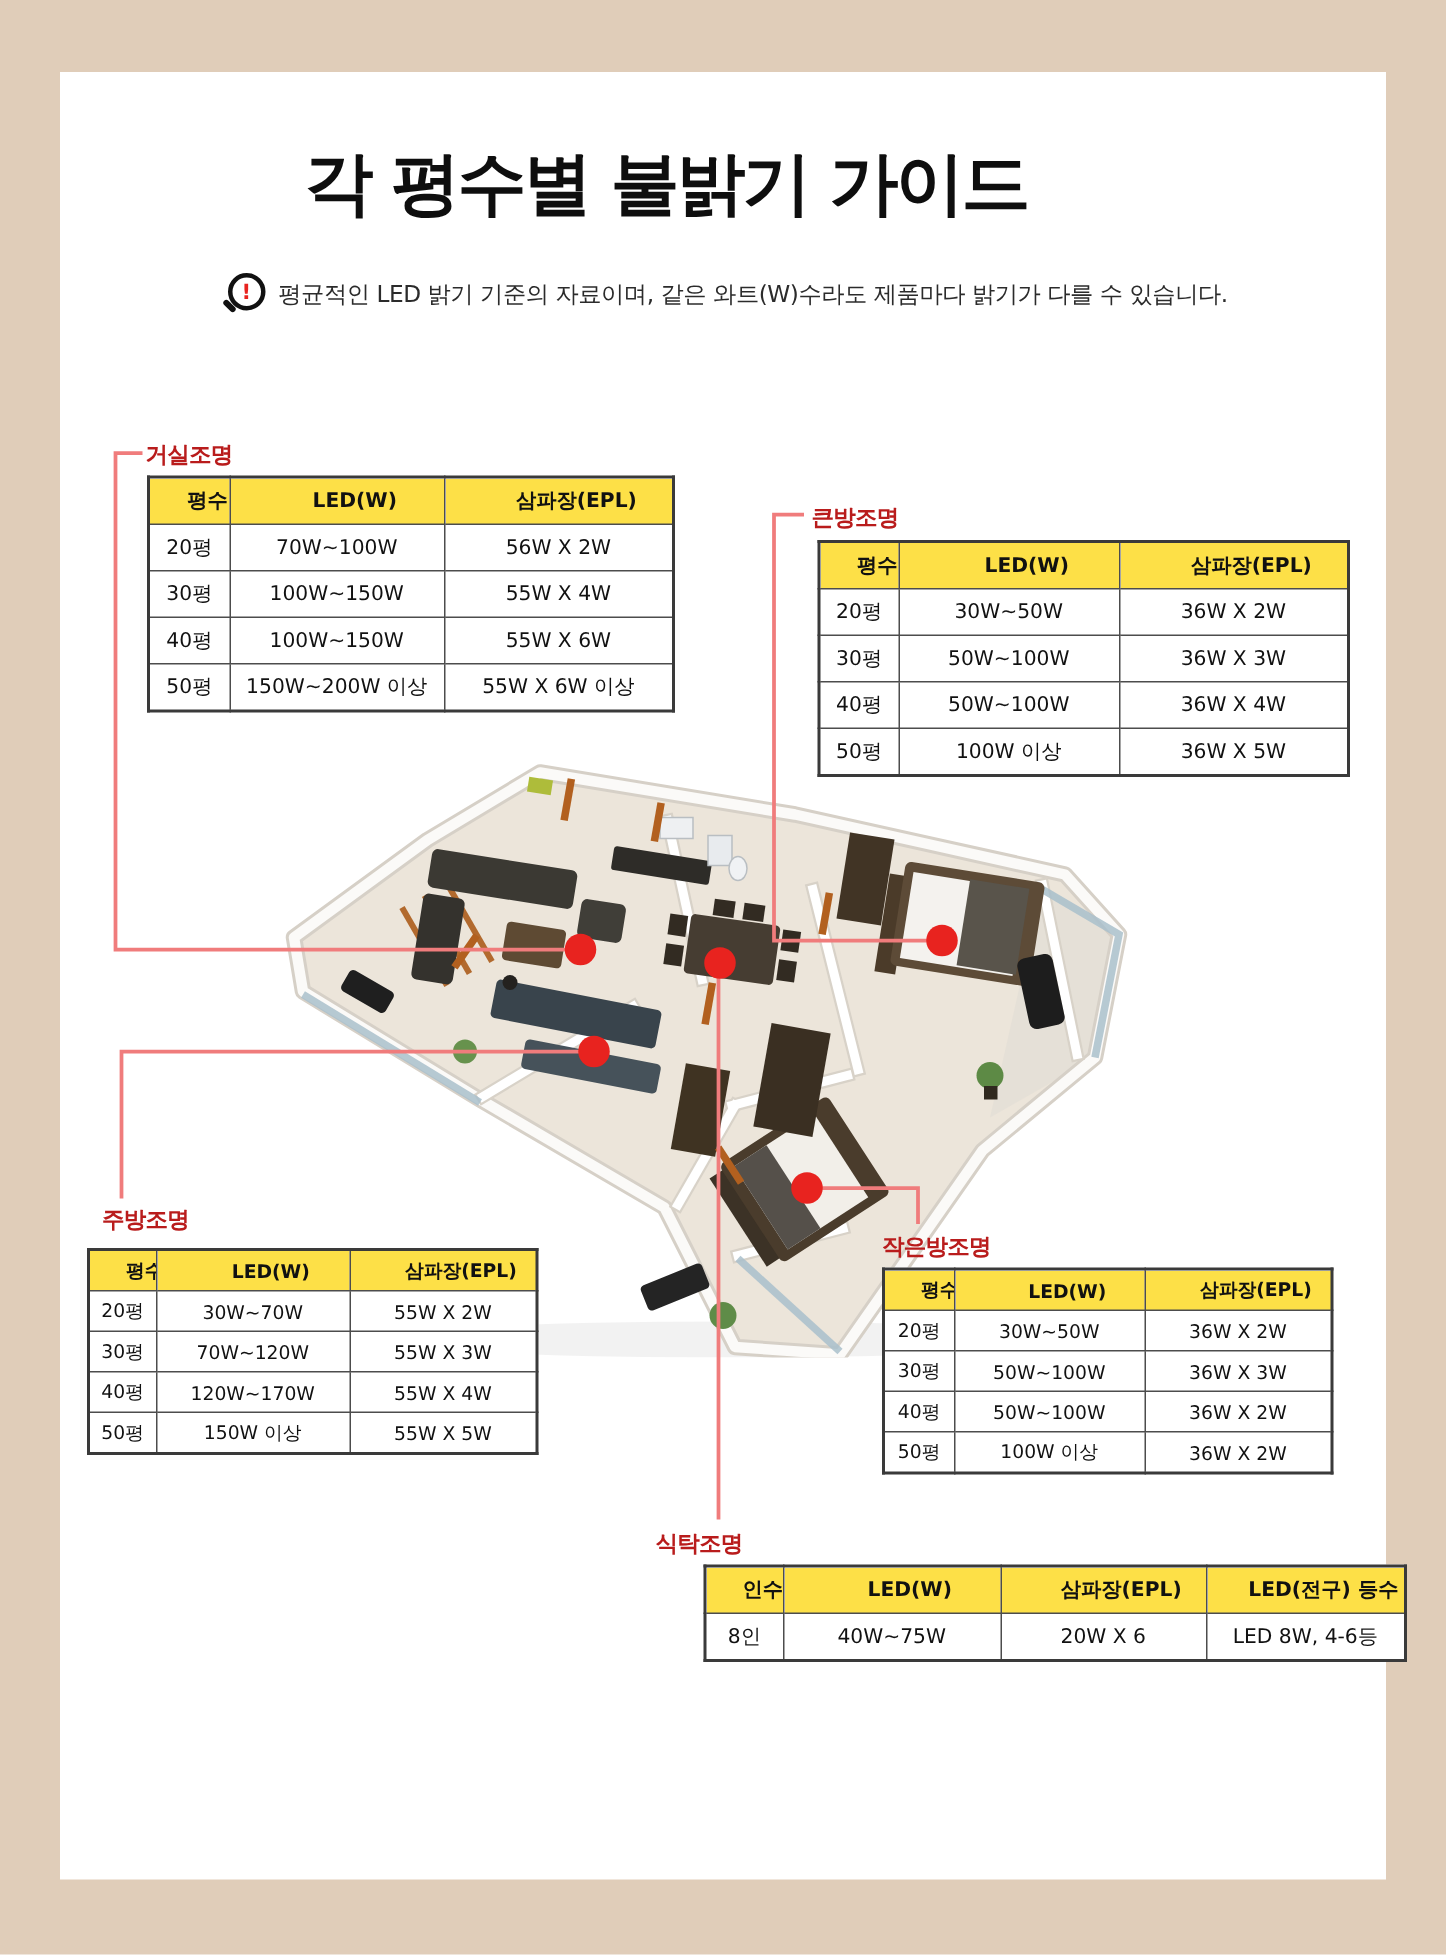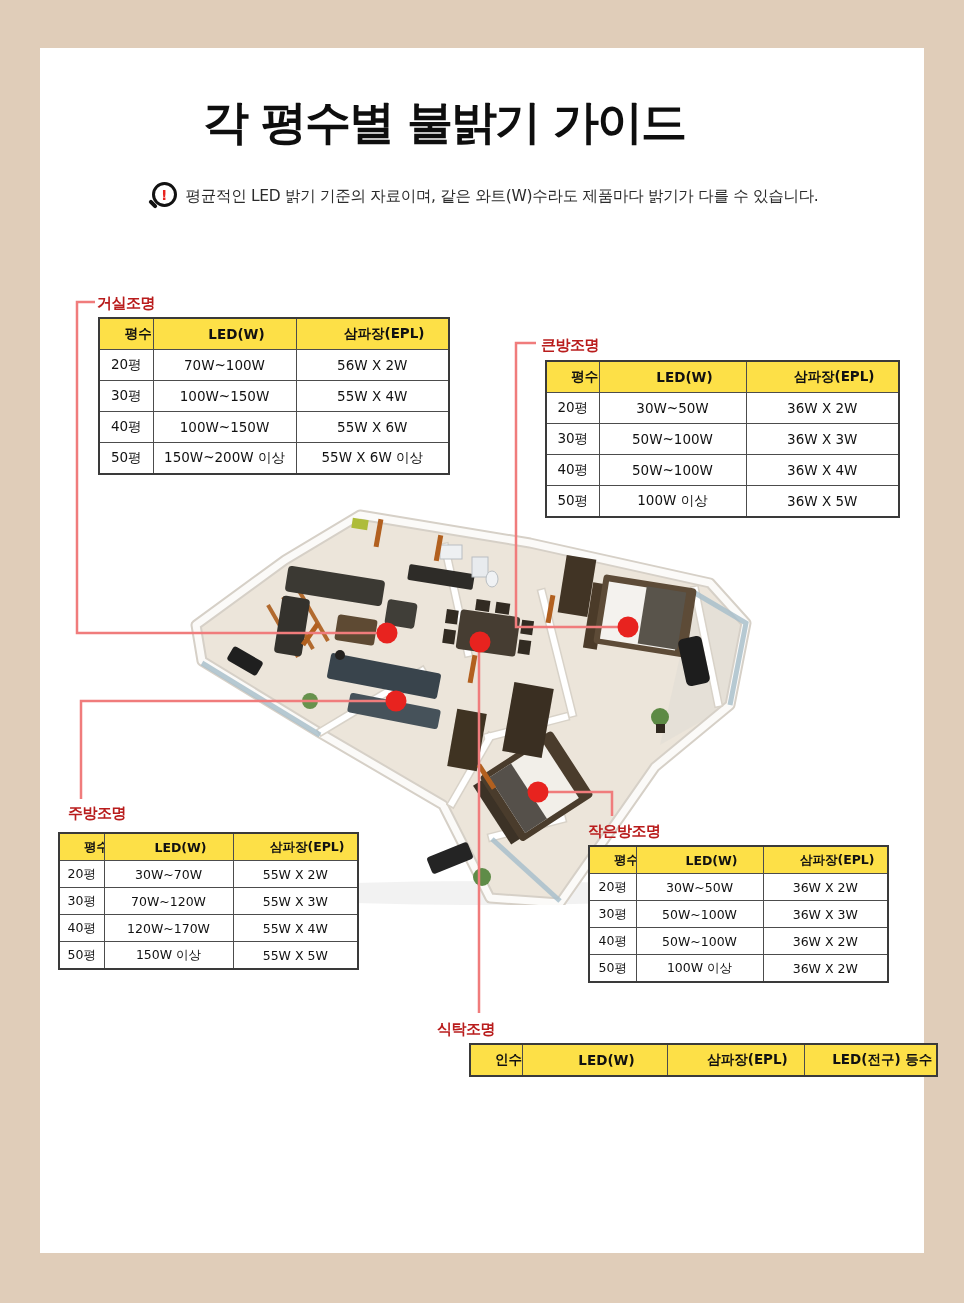--- a/index.html
+++ b/index.html
@@ -361,15 +361,21 @@
       </colgroup>
   <thead>
         <tr>
           <th>인수</th>
           <th>LED(W)</th>
           <th>삼파장(EPL)</th>
           <th>LED(전구) 등수</th>
         </tr>
       </thead>
       <tbody>
+        <tr>
+          <td>8인</td>
+          <td>40W~75W</td>
+          <td>20W X 6</td>
+          <td>LED 8W, 4-6등</td>
+        </tr>
       </tbody>
     </table>
 </div>
 
 </body></html>

